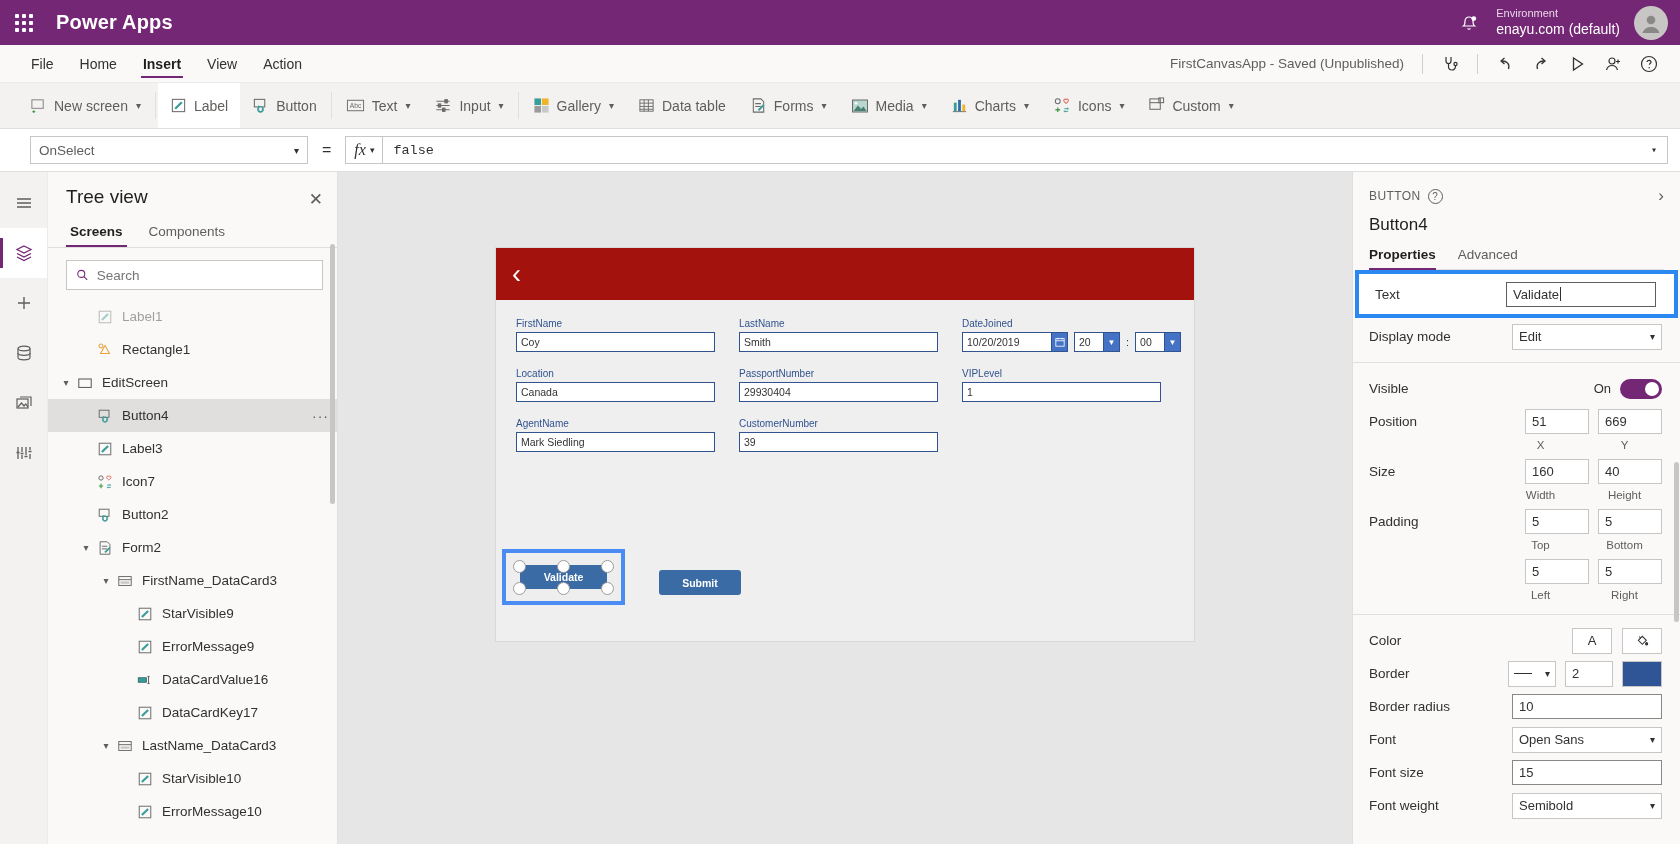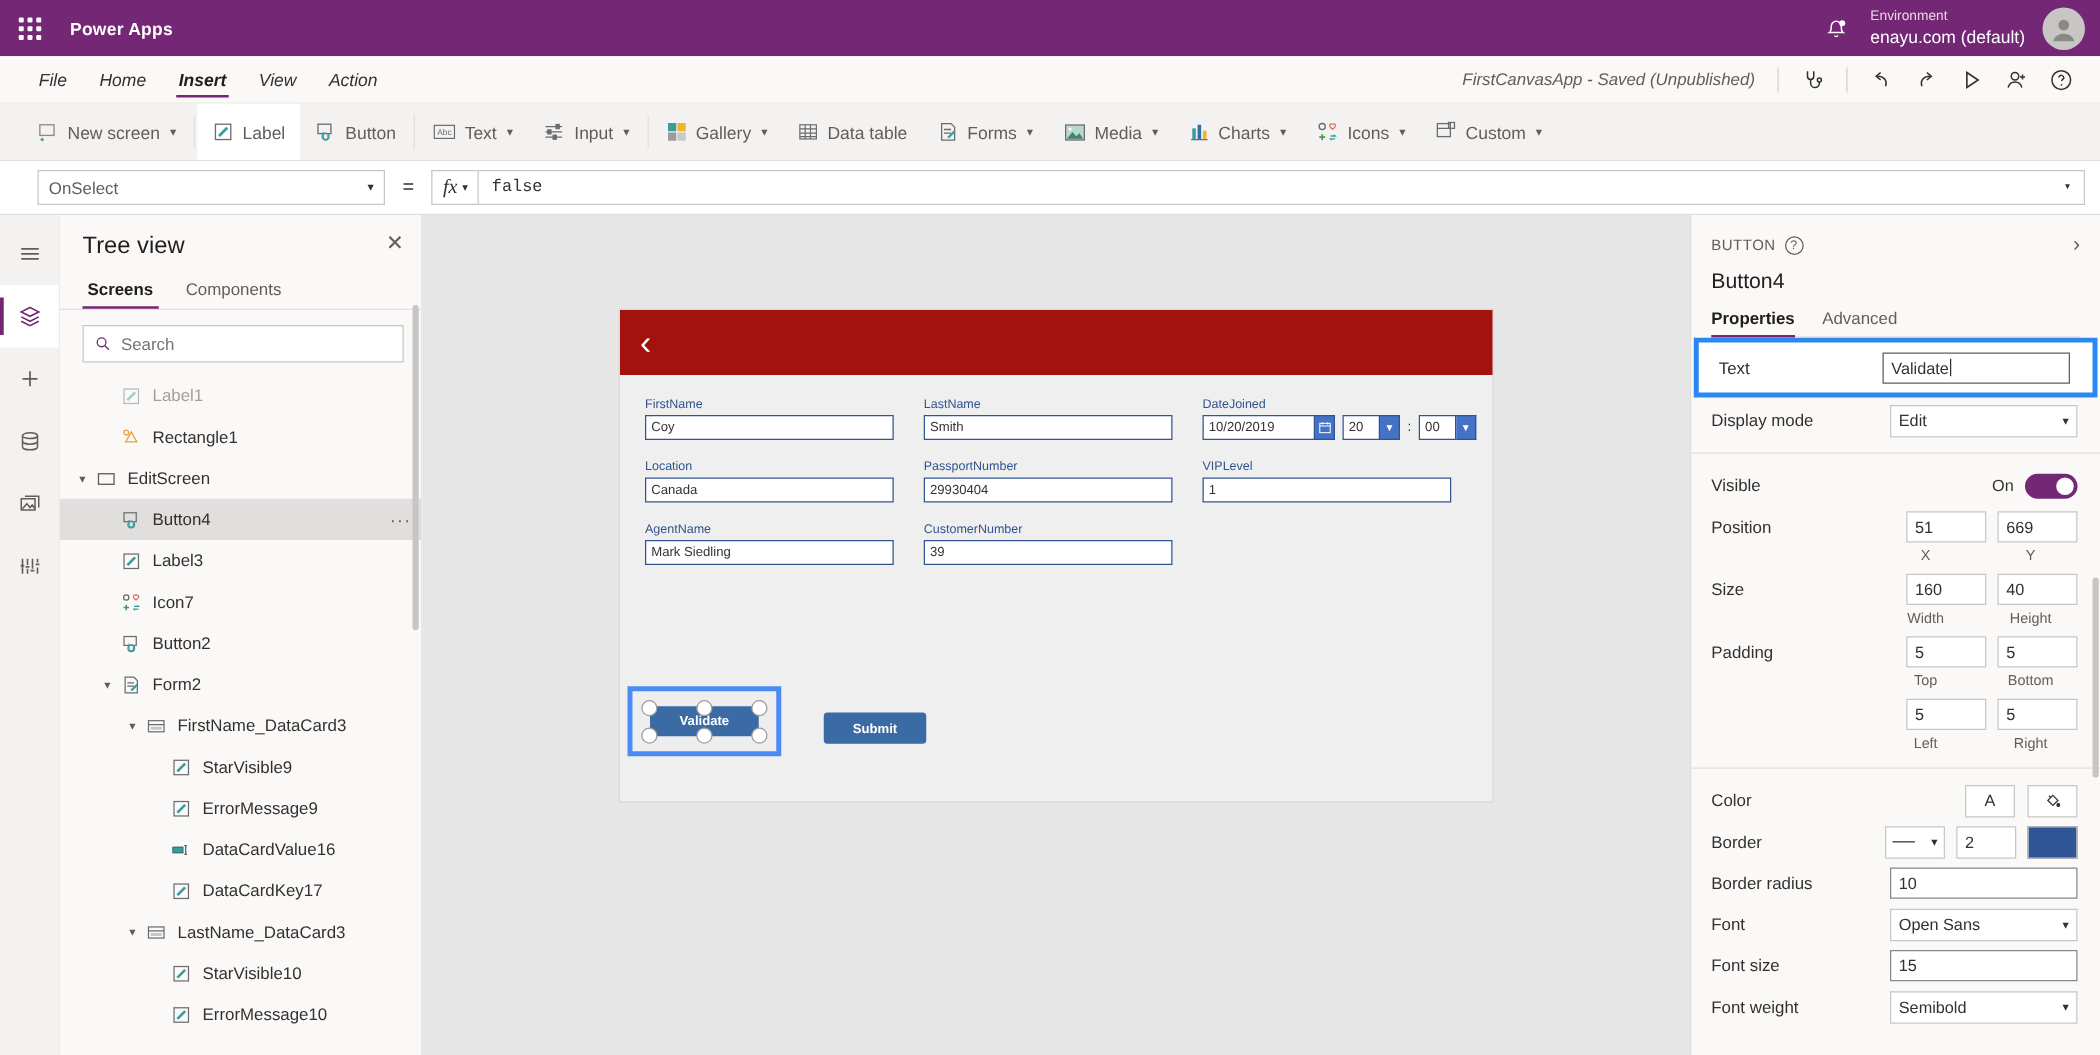--- a/index.html
+++ b/index.html
@@ -10,35 +10,35 @@
   }
 
   
   .topbar {
     height: 45px; background: #742774; display: flex; align-items: center;
     position: relative; color: #fff;
   }
   .waffle { width: 48px; display: flex; align-items: center; justify-content: center; cursor: pointer; }
   .waffle-grid { display: grid; grid-template-columns: repeat(3, 4px); grid-gap: 3px; }
   .waffle-grid i { width: 4px; height: 4px; background: #fff; border-radius: 1px; display: block; }
-  .brand { font-size: 14px; font-weight: bold; letter-spacing: .2px; margin-left: 8px; }
+  .brand { font-size: 20px; font-weight: bold; letter-spacing: .2px; margin-left: 8px; }
   .topbar-right { margin-left: auto; display: flex; align-items: center; gap: 14px; padding-right: 12px; }
   .env-block { text-align: left; line-height: 1.25; }
   .env-label { font-size: 11px; color: #e9d7e9; }
   .env-name { font-size: 14px; color: #fff; }
   .bell-ic { width: 26px; height: 26px; display: flex; align-items: center; justify-content: center; cursor: pointer; }
   .avatar {
     width: 34px; height: 34px; border-radius: 50%; background: #c8c6c4;
     display: flex; align-items: center; justify-content: center; cursor: pointer;
   }
 
   
   .menubar {
     height: 38px; background: #faf9f8; border-bottom: 1px solid #edebe9;
-    display: flex; align-items: stretch; position: relative; font-style: italic;
+    display: flex; align-items: stretch; position: relative;
   }
   .menu-items { display: flex; align-items: stretch; padding-left: 18px; }
   .menu-item {
     display: flex; align-items: center; padding: 0 13px; font-size: 14px;
     color: #323130; cursor: pointer; position: relative;
   }
   .menu-item.active { font-weight: bold; color: #201f1e; }
   .menu-item.active::after {
     content: ''; position: absolute; left: 11px; right: 11px; bottom: 4px;
     height: 2px; background: #742774;
@@ -101,21 +101,21 @@
   .rail-btn.active { background: #ffffff; color: #742774; }
   .rail-btn.active::before {
     content: ''; position: absolute; left: 0; top: 10px; bottom: 10px; width: 3px; background: #742774;
   }
 
   
   .treepanel {
     width: 290px; background: #faf9f8; border-right: 1px solid #e1dfdd;
     display: flex; flex-direction: column; position: relative;
   }
-  .tree-head { display: flex; align-items: flex-start; padding: 14px 14px 6px 18px; }
+  .tree-head { display: flex; align-items: flex-end; padding: 14px 14px 6px 18px; }
   .tree-title { font-size: 19px; color: #201f1e; }
   .tree-close { margin-left: auto; font-size: 17px; color: #605e5c; cursor: pointer; line-height: 1; }
   .tree-tabs { display: flex; gap: 4px; padding: 6px 18px 0 18px; border-bottom: 1px solid #e1dfdd; }
   .tree-tab {
     font-size: 13.5px; color: #605e5c; padding: 4px 4px 8px 4px; cursor: pointer;
     position: relative; margin-right: 14px;
   }
   .tree-tab.active { color: #201f1e; font-weight: bold; }
   .tree-tab.active::after {
     content: ''; position: absolute; left: 0; right: 0; bottom: 0; height: 2px; background: #742774;

